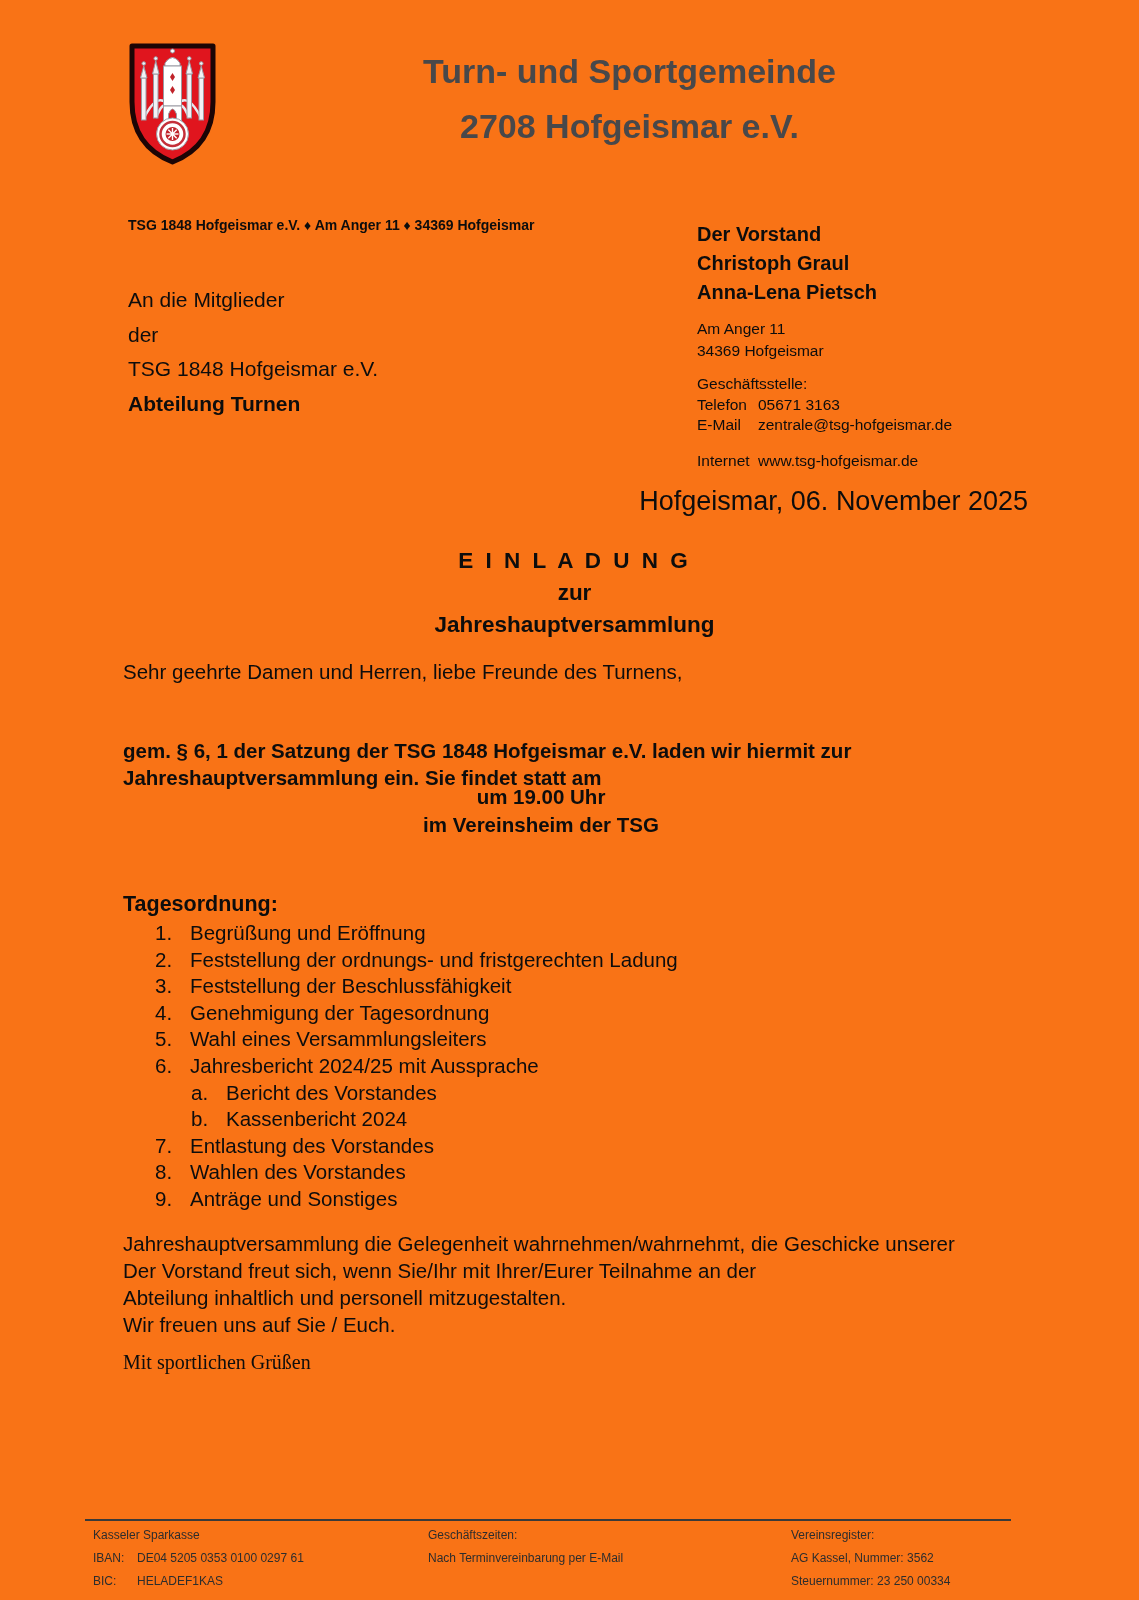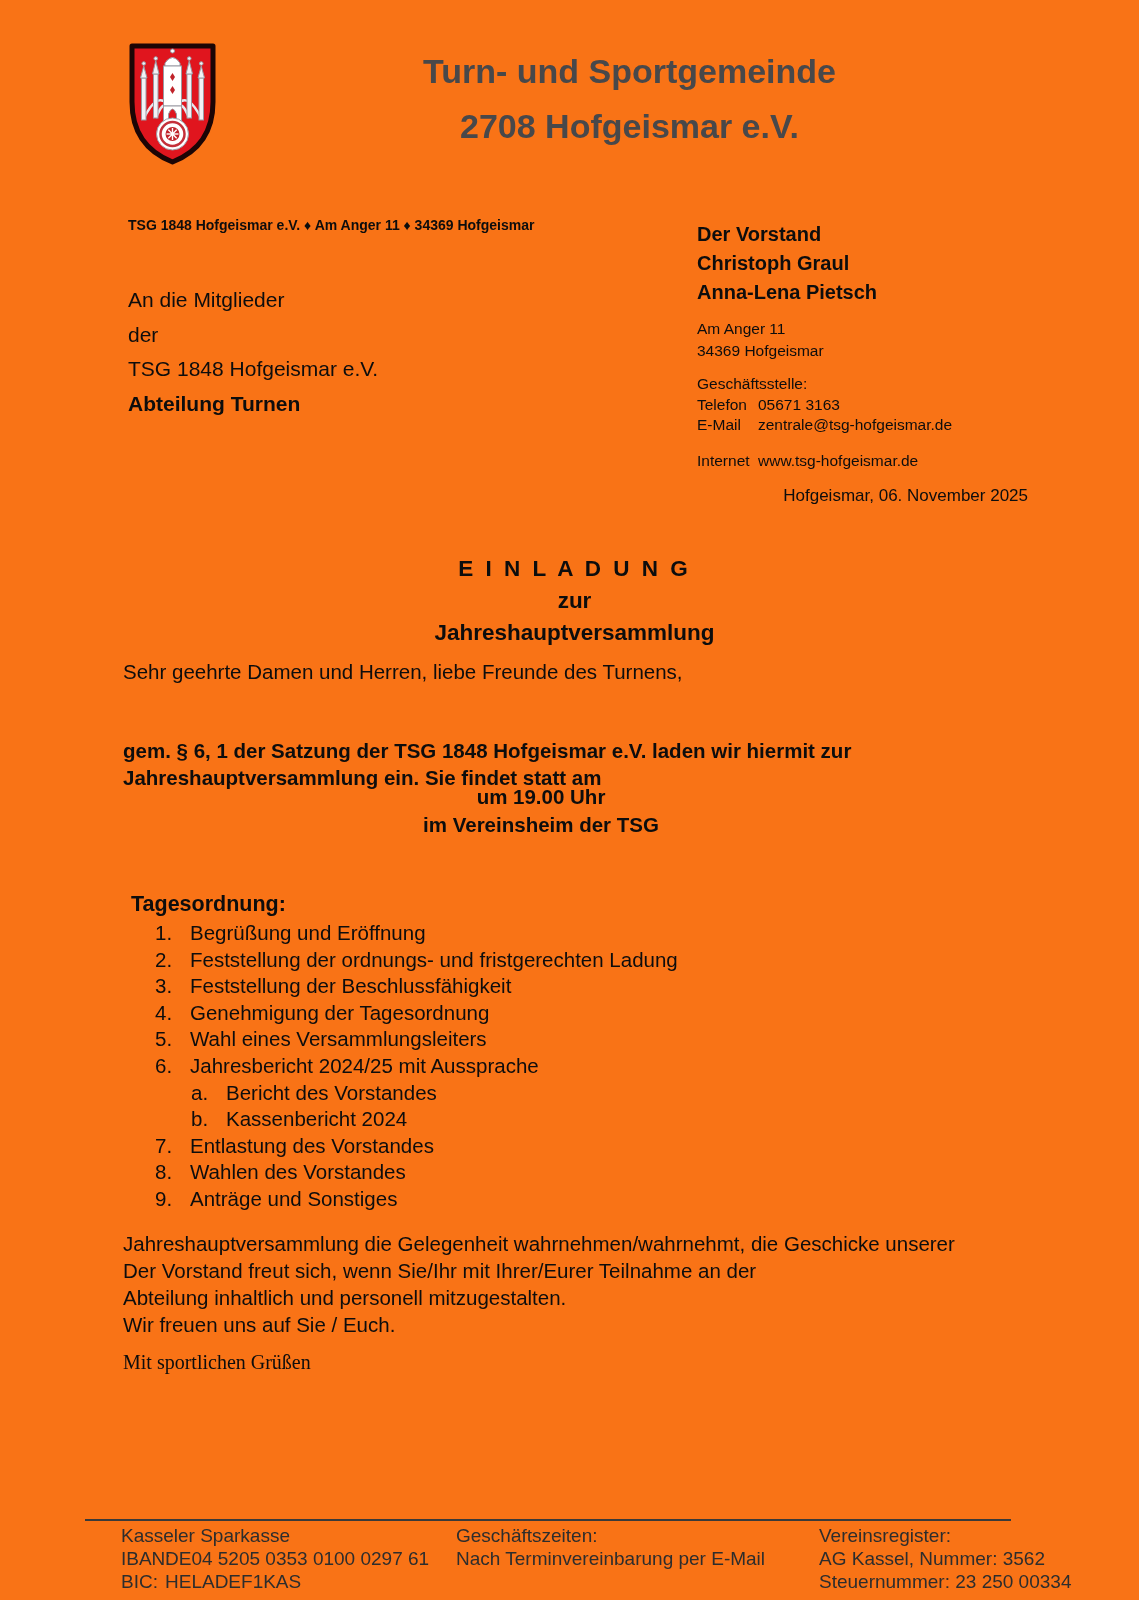--- a/index.html
+++ b/index.html
@@ -30,45 +30,45 @@
   .board { left:697px; top:220px; font-size:20px; font-weight:bold; line-height:29px; }
 
   .board-addr { left:697px; top:318px; font-size:15.5px; line-height:21.5px; }
 
   .office { left:697px; top:374px; font-size:15.5px; line-height:20.5px; }
   .office .lbl { display:inline-block; width:61px; }
 
   .internet-row { left:697px; top:452px; font-size:15.5px; }
   .internet-row .lbl { display:inline-block; width:61px; }
 
-  .dateline { right:111px; top:486px; font-size:17px; white-space:nowrap; }
-
-  .inv-heading { left:123px; right:113px; top:545px; text-align:center; font-weight:bold; font-size:22.5px; line-height:32px;margin-top:8px; }
+  .dateline { right:111px; top:486px; font-size:27px; white-space:nowrap; }
+
+  .inv-heading { left:123px; right:113px; top:545px; text-align:center; font-weight:bold; font-size:22.5px; line-height:32px; }
   .inv-heading .spread { letter-spacing:3px; }
 
   .salutation { left:123px; top:660px; font-size:20.5px; white-space:nowrap; }
 
   .intro { left:123px; top:737px; font-size:20.5px; line-height:27px;font-weight:bold; }
 
   .event-block { left:123px; width:836px; top:783px; text-align:center; font-weight:bold; font-size:20.5px; line-height:27.5px; }
 
-  .agenda-heading { left:123px; top:892px; font-size:21.5px; font-weight:bold;margin-left:8px; }
+  .agenda-heading { left:123px; top:892px; font-size:21.5px; font-weight:bold; }
 
   .agenda { left:155px; top:920px; font-size:20.5px; line-height:26.6px; }
   .agenda .row { display:flex; }
   .agenda .row.level-2 { padding-left:36px; }
   .agenda .marker { width:35px; flex:none; }
 
   .closing { left:123px; top:1230px; font-size:20.5px; line-height:27px; }
 
   .signoff { left:123px; top:1351px; font-family:"Liberation Serif", serif; font-size:20px; }
 
   .footer-divider { left:85px; top:1519px; width:926px; border-top:2px solid #3a3a3a; height:0; }
 
-  .footer-col { top:1524px; font-size:19px; line-height:23px; color:#2d2d2d;margin-left:28px; }
+  .footer-col { top:1524px; font-size:12px; line-height:23px; color:#2d2d2d; }
   .footer-col.c1 { left:93px; }
   .footer-col.c2 { left:428px; }
   .footer-col.c3 { left:791px; }
   .footer-col .flbl { display:inline-block; width:44px; }
 </style>
 </head>
 <body>
 
 <div class="page">
 

